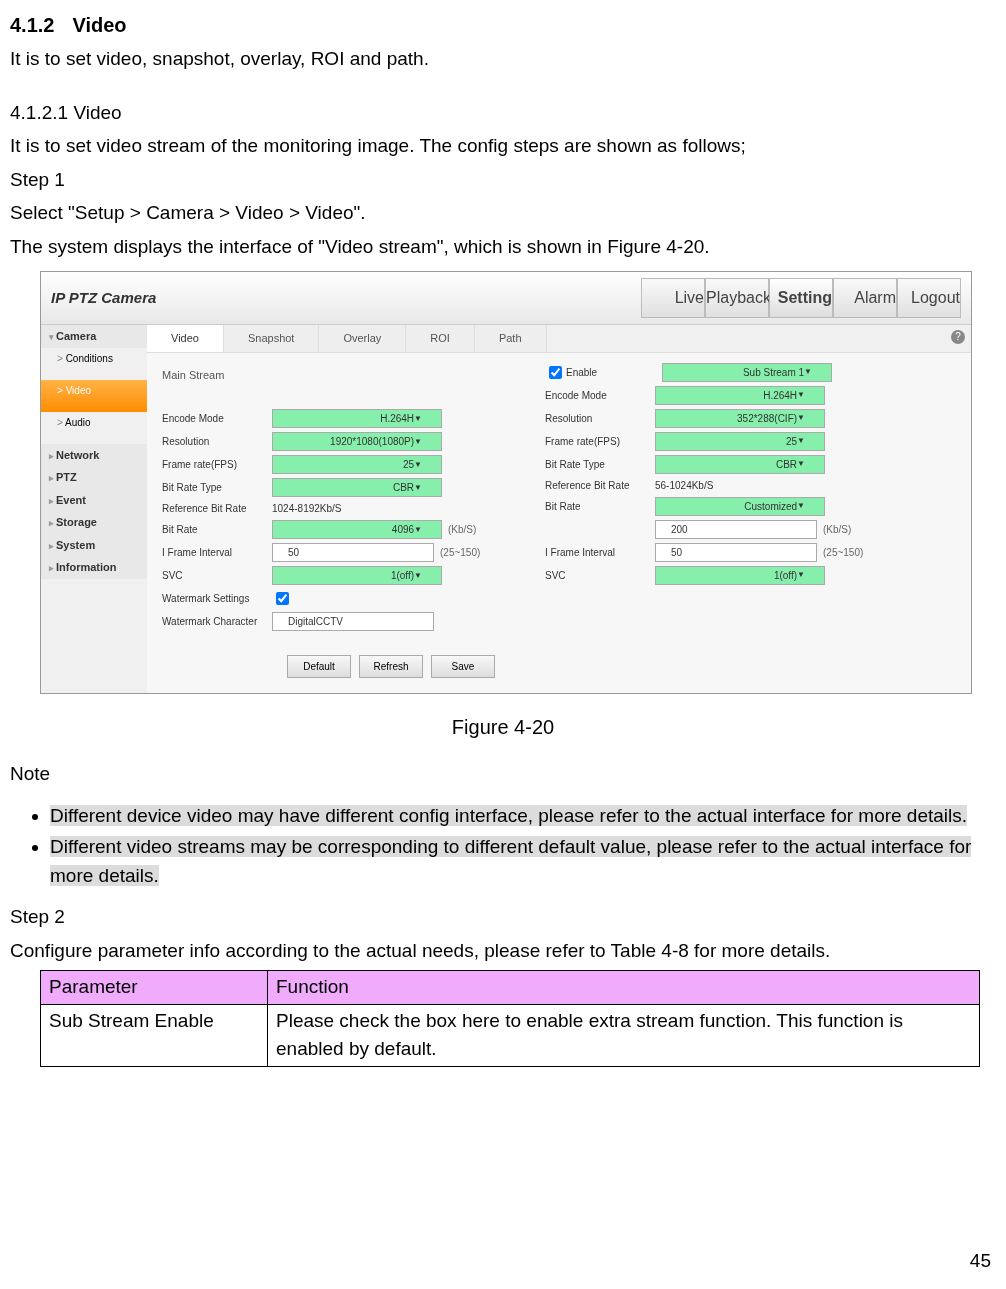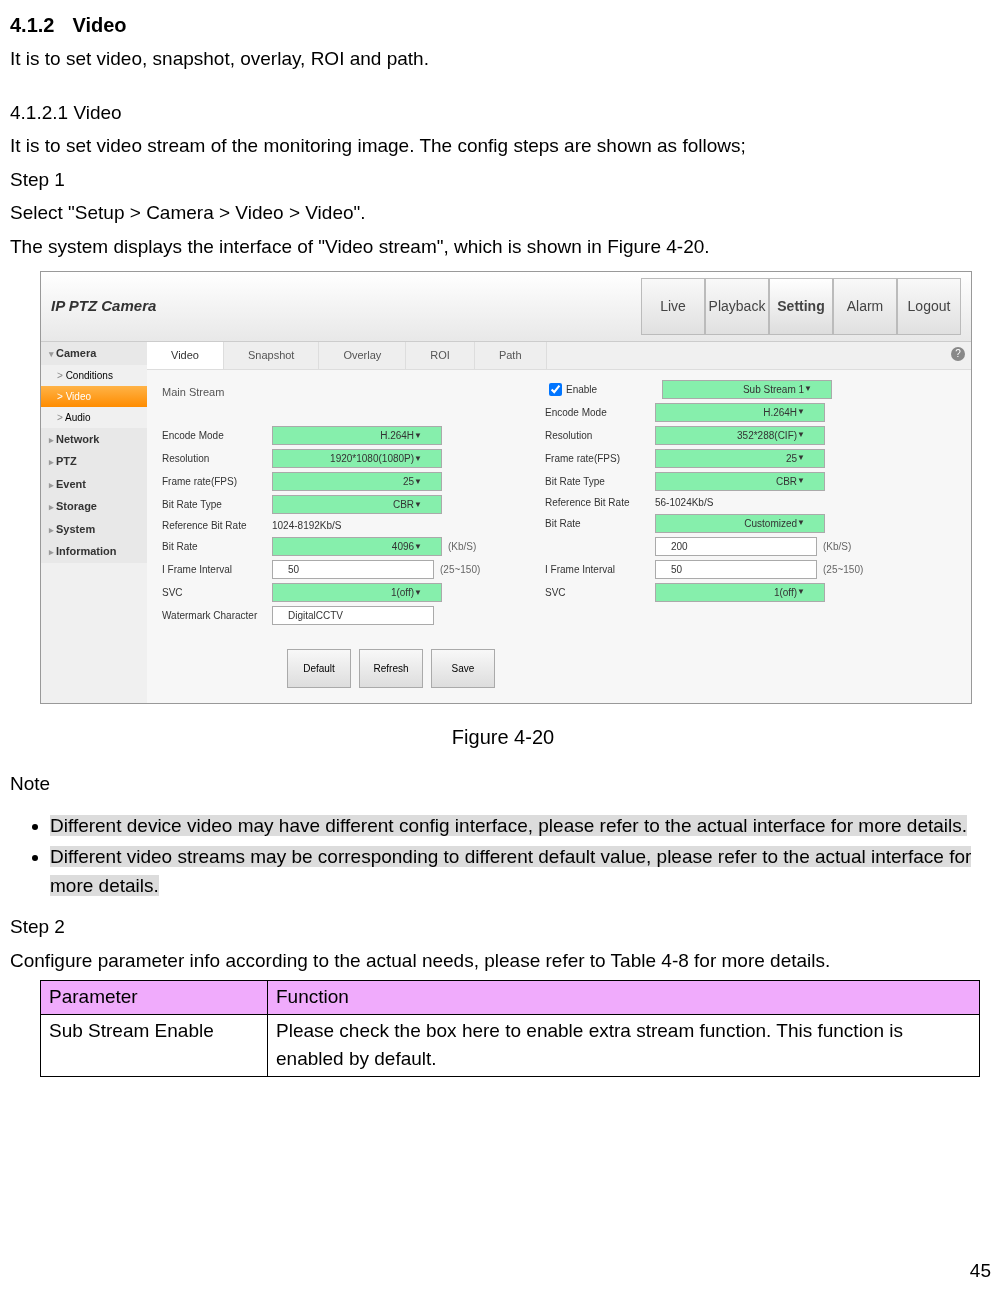--- a/index.html
+++ b/index.html
@@ -5,48 +5,48 @@
 body{margin:0;padding:10px 10px 10px 10px;font-family:Arial,sans-serif;font-size:19px;line-height:1.5;color:#000;background:#fff;width:986px}
 h3.sec-head{font-size:20px;font-weight:bold;margin:0 0 5px 0}
 h3.sec-head .num{margin-right:18px}
 p{margin:0 0 5px 0}
 .subsec{margin-top:25px;margin-bottom:5px;font-size:19px}
 .bold{font-weight:normal}
 .fig-wrap{margin:10px 0 10px 30px;width:930px;font-size:11px;font-family:Arial,sans-serif;color:#000;border:1px solid #999}
 .cam-header{background:linear-gradient(#fff,#e8e8e8);padding:6px 10px;display:flex;align-items:center;justify-content:space-between;border-bottom:1px solid #ccc}
 .cam-title{font-style:italic;font-weight:bold;font-size:15px;color:#333}
 .nav-btns{display:flex;gap:0}
-.nav-btn{background:linear-gradient(#f9f9f9,#e0e0e0);border:1px solid #bbb;padding:17px 0;font-size:14px;color:#444;width:62px;text-align:center}
+.nav-btn{background:linear-gradient(#f9f9f9,#e0e0e0);border:1px solid #bbb;padding:7px 0;font-size:16px;color:#444;width:62px;text-align:right}
 .nav-btn.active{background:linear-gradient(#fff,#ddd);font-weight:bold}
 .cam-body{display:flex;background:#f7f7f7;min-height:310px}
 .sidebar{width:106px;background:#f0f0f0;font-size:11px}
 .side-head{background:#e8e8e8;color:#333;font-weight:bold;padding:3px 8px}
 .side-head::before{content:"▸ ";font-size:9px;color:#999}
 .side-expanded::before{content:"▾ ";font-size:9px;color:#999}
-.side-sub{padding:3px 8px 3px 16px;font-size:10px}
+.side-sub{padding:3px 8px 14px 16px;font-size:10px}
 .side-sub.sel{background:linear-gradient(#ffb347,#ff8c00);color:#fff}
 .side-sub::before{content:"> ";color:#888}
 .side-sub.sel::before{color:#fff}
 .main-area{flex:1;padding:0}
 .subtabs{display:flex;background:#f0f0f0;border-bottom:1px solid #ddd;position:relative}
 .subtab{padding:5px 24px;font-size:11px;color:#555;background:#eee;border-right:1px solid #ddd}
 .subtab.active{background:#fff;color:#333}
 .help-icon{position:absolute;right:6px;top:5px;width:14px;height:14px;background:#888;color:#fff;border-radius:50%;text-align:center;font-size:10px;line-height:14px}
 .form-cols{display:flex;padding:10px 15px;gap:43px}
 .form-col{flex:1;max-width:340px}
 .form-head{font-size:11px;color:#555;padding:4px 0 8px 0;border-bottom:0}
 .form-row{display:flex;align-items:center;margin-bottom:4px;font-size:10px;color:#333}
 .form-row .lbl{width:110px}
 .form-row .fld{border:1px solid #aaa;background:#86efac;padding:1px 19px;width:130px;font-size:10px;display:flex;justify-content:flex-end;align-items:center}
 .form-row .fld .dd{font-size:8px;color:#333}
 .form-row .txt{width:130px;border:1px solid #aaa;background:#fff;padding:1px 15px;font-size:10px}
 .form-row .hint{margin-left:6px;color:#666;font-size:10px}
 .cb{margin-right:4px}
 .action-btns{display:flex;gap:8px;margin:10px 0 15px 140px}
-.act-btn{background:linear-gradient(#f8f8f8,#ddd);border:1px solid #aaa;padding:11px 0;font-size:10px;width:62px;text-align:center}
+.act-btn{background:linear-gradient(#f8f8f8,#ddd);border:1px solid #aaa;padding:3px 0;font-size:10px;width:62px;text-align:center}
 .fig-cap{text-align:center;font-size:20px;margin:18px 0}
 ul.notes{margin:13px 0;padding-left:40px}
 ul.notes li{margin-bottom:3px;list-style-type:disc}
 ul.notes li span{background:#dcdcdc}
 table.param{border-collapse:collapse;width:940px;margin:3px 0 0 30px;font-size:19px}
 table.param td,table.param th{border:1px solid #000;padding:2px 8px;text-align:left;vertical-align:top;font-weight:normal}
 table.param th{background:#f0abfc}
 .pagenum{text-align:right;margin-top:180px;font-size:19px;padding-right:5px}
 </style>
 </head>
@@ -147,20 +147,24 @@
               <span class="hint">(25~150)</span>
             </div>
           <div class="form-row">
               <span class="lbl">SVC</span>
               <div class="fld">
                 <span>1(off)</span>
                 <span class="dd">▼</span>
               </div>
             </div>
           <div class="form-row">
+              <span class="lbl">Watermark Settings</span>
+              <input type="checkbox" checked="" class="cb" style="">
+            </div>
+          <div class="form-row">
               <span class="lbl">Watermark Character</span>
               <div class="txt">DigitalCCTV</div>
             </div>
         </div>
 
         <div class="form-col">
           <div class="form-row">
               <input type="checkbox" checked="" class="cb" style="">
               <span class="lbl" style="width:96px">Enable</span>
               <div class="fld">

